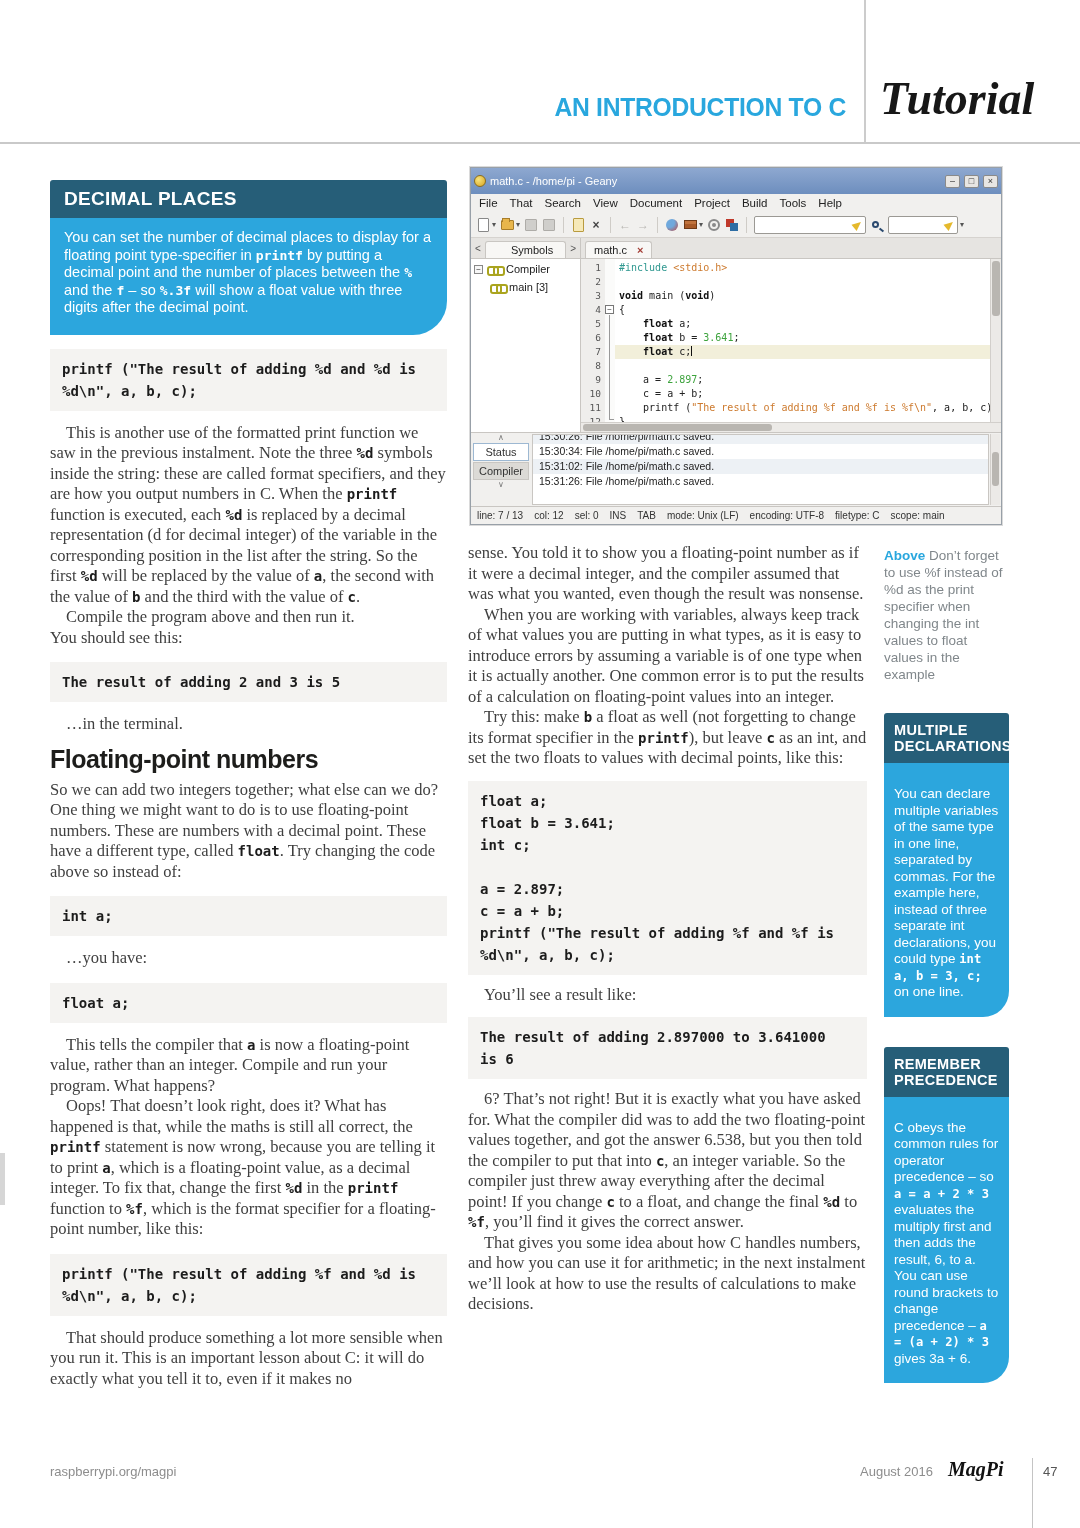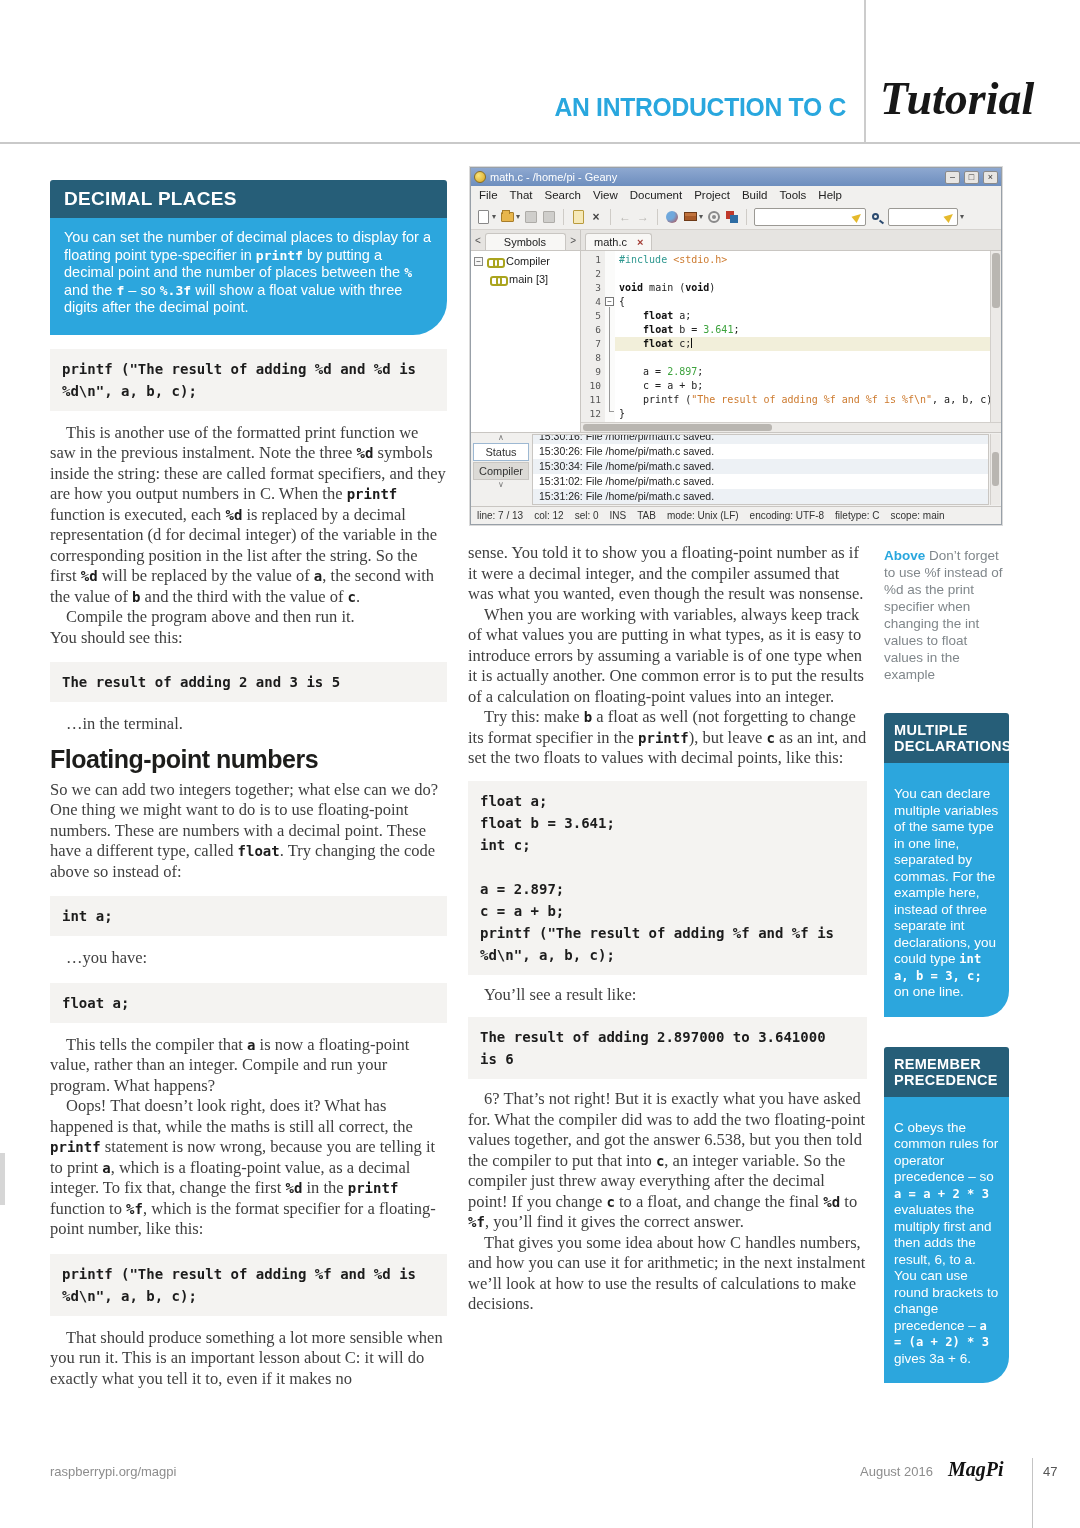--- a/index.html
+++ b/index.html
@@ -54,21 +54,21 @@
                font-style:italic;font-weight:bold;font-size:20px;color:#111}
   .footer-vline{position:absolute;left:1032px;top:1458px;width:1px;height:70px;background:#c4c4c4}
   .footer-page{position:absolute;left:1043px;top:1464px;font-family:"Liberation Sans",sans-serif;
                font-size:13px;color:#555}
   .scan-tab{position:absolute;left:0;top:1153px;width:5px;height:52px;background:#d6d6d6}
 
   
   .geany{position:absolute;left:470px;top:167px;width:532px;height:358px;
          font-family:"Liberation Sans",sans-serif;background:#f1f0ee;
          border:1px solid #98a0a8;box-shadow:0 0 0 1px #dadada;display:flex;flex-direction:column}
-  .g-title{height:18px;background:linear-gradient(#8ea8d0,#6d8ebe);display:flex;align-items:center;
+  .g-title{height:26px;background:linear-gradient(#8ea8d0,#6d8ebe);display:flex;align-items:center;
            gap:4px;padding:0 3px;color:#fff;font-size:11px}
   .g-logo{width:12px;height:12px;border-radius:50%;
           background:radial-gradient(circle at 35% 35%,#f8e47c,#d8a421);border:1px solid #8a6d1f}
   .g-title .t-text{flex:1;white-space:nowrap;overflow:hidden}
   .wbtn{width:15px;height:13px;background:#e8e6e3;border:1px solid #8a8a8a;border-radius:2px;
         font-size:9px;line-height:11px;text-align:center;color:#333}
   .g-menu{display:flex;gap:12px;padding:3px 8px;font-size:11.5px;color:#222;background:#f1f0ee}
   .g-toolbar{display:flex;align-items:center;gap:4px;padding:2px 5px;background:#f1f0ee;
              border-bottom:1px solid #d6d3cf;height:26px}
   .tbi{display:inline-flex;align-items:center;justify-content:center;height:18px;min-width:14px}
@@ -99,21 +99,21 @@
               border-bottom:4px solid transparent;transform:rotate(-40deg)}
   .icon-mag{width:7px;height:7px;border:2px solid #2b4a6f;border-radius:50%;position:relative;margin-right:3px}
   .icon-mag::after{content:"";position:absolute;left:5px;top:6px;width:5px;height:2px;background:#2b4a6f;
                    transform:rotate(40deg)}
 
   .g-body{display:flex;flex:1;min-height:0}
   .g-side{width:110px;display:flex;flex-direction:column;border-right:1px solid #c9c6c2}
   .g-side-tabs{display:flex;align-items:flex-end;height:20px;background:#e6e4e1;gap:2px;padding:0 2px}
   .tab-arrow{font-size:10px;color:#555;padding:0 2px;line-height:18px}
   .side-tab{flex:1;background:#f8f7f5;border:1px solid #c9c6c2;border-bottom:none;border-radius:3px 3px 0 0;
-            font-size:11px;text-align:left;padding:2px 18px;color:#222}
+            font-size:11px;text-align:right;padding:2px 12px;color:#222}
   .g-side-body{flex:1;background:#fff;border-top:1px solid #c9c6c2;padding:4px 3px;font-size:11px;color:#222}
   .tree-row{display:flex;align-items:center;gap:4px;margin-bottom:6px}
   .tree-row.child{padding-left:16px}
   .expander{width:9px;height:9px;border:1px solid #888;background:#f7f7f7;font-size:8px;line-height:7px;
             text-align:center;color:#333}
   .chain{position:relative;width:15px;height:9px;display:inline-block}
   .chain::before,.chain::after{content:"";position:absolute;top:1px;width:8px;height:6px;
             border:2px solid #aaa41e;border-radius:3px}
   .chain::after{left:6px}
 
@@ -334,21 +334,20 @@
       </div>
     </div>
     <div class="g-msg">
       <div class="msg-tabs">
         <span class="msg-arrow">∧</span>
         <span class="msg-tab active">Status</span>
         <span class="msg-tab">Compiler</span>
         <span class="msg-arrow">∨</span>
       </div>
       <div class="msg-list">
-        <div class="msg-row">15:30:16: File /home/pi/math.c saved.</div>
         <div class="msg-row">15:30:26: File /home/pi/math.c saved.</div>
         <div class="msg-row">15:30:34: File /home/pi/math.c saved.</div>
         <div class="msg-row">15:31:02: File /home/pi/math.c saved.</div>
         <div class="msg-row">15:31:26: File /home/pi/math.c saved.</div>
       </div>
       <div class="msg-scroll">
           <span class="msg-thumb"></span>
         </div>
     </div>
     <div class="g-status">

